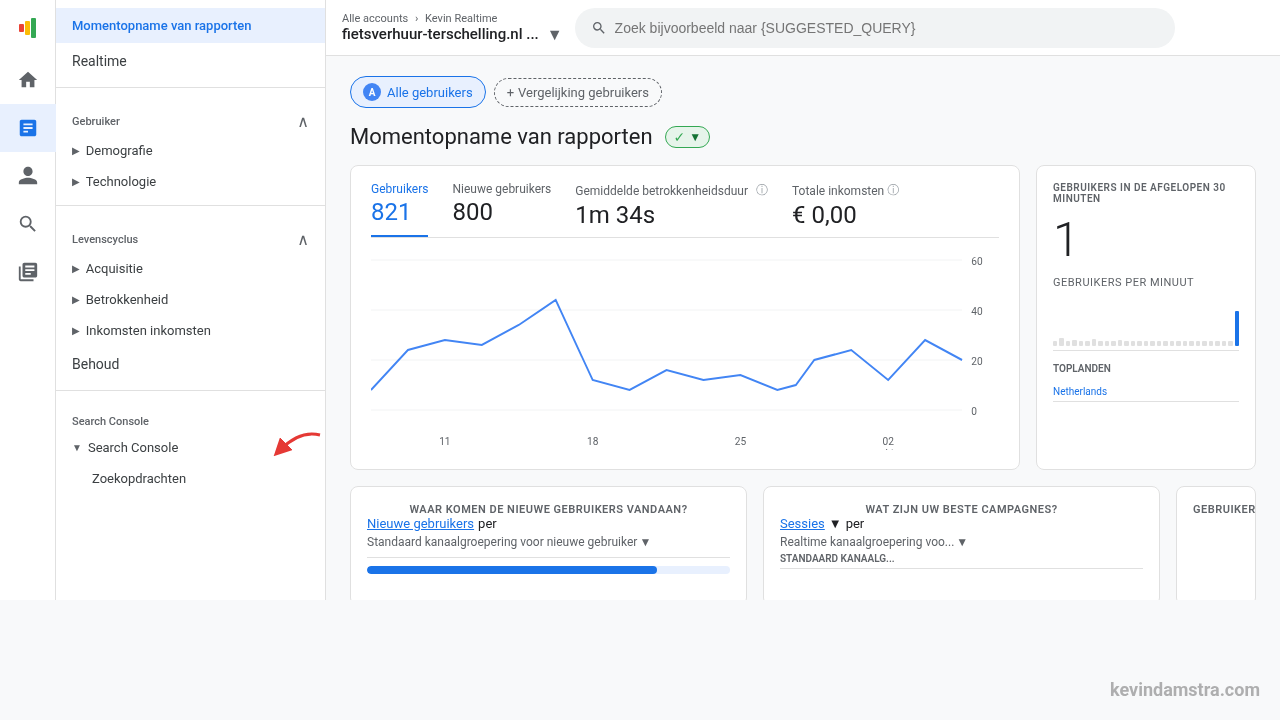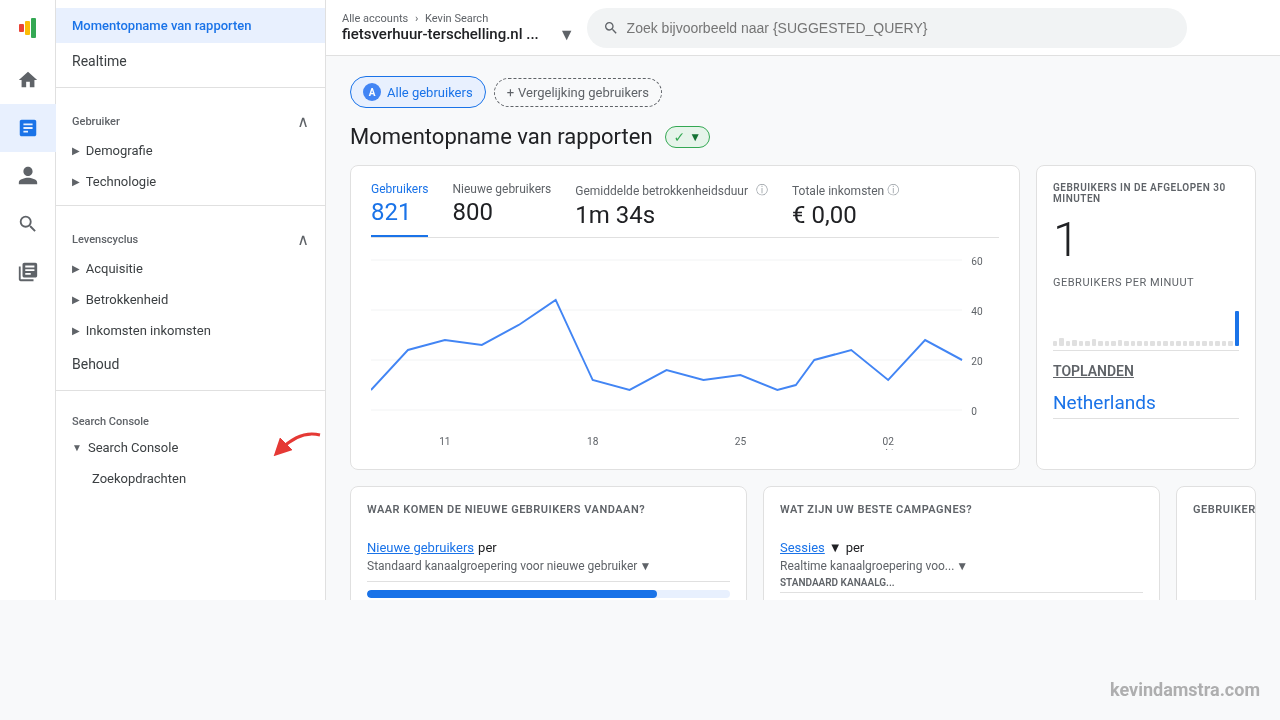--- a/index.html
+++ b/index.html
@@ -132,21 +132,21 @@
     }
     .breadcrumb-top {
       font-size: 11px;
       color: #5f6368;
     }
     .breadcrumb-top span { color: #5f6368; }
     .breadcrumb-top .separator { margin: 0 4px; }
     .breadcrumb-bottom {
       display: flex;
       align-items: center;
-      gap: 20px;
+      gap: 8px;
       font-size: 15px;
       font-weight: 500;
       color: #202124;
     }
     .breadcrumb-bottom .dropdown-icon {
       color: #5f6368;
       font-size: 16px;
     }
     .search-bar {
       flex: 1;
@@ -338,28 +338,27 @@
       border-bottom: 1px solid #e0e0e0;
       padding-bottom: 4px;
     }
     .mini-bar {
       flex: 1;
       background: #e0e0e0;
       border-radius: 1px;
     }
     .mini-bar.active { background: #1a73e8; }
     .toplanden-title {
-      font-size: 14px;
+      font-size: 10px;
       font-weight: 600;
       color: #5f6368;
       text-transform: uppercase;
-      text-decoration: underline;
     }
     .toplanden-item {
-      font-size: 19px;
+      font-size: 10px;
       color: #1a73e8;
       border-bottom: 1px solid #e0e0e0;
       padding-bottom: 4px;
     }
 
     
     .bottom-section {
       display: flex;
       gap: 16px;
     }
@@ -370,21 +369,22 @@
       border: 1px solid #e0e0e0;
       padding: 16px;
       min-height: 120px;
     }
     .bottom-card-title {
       font-size: 11px;
       font-weight: 600;
       color: #5f6368;
       text-transform: uppercase;
       letter-spacing: 0.5px;
-      margin-bottom: 24px;
+      margin-bottom: 0;
+      text-align: center;
     }
     .dropdown-row {
       display: flex;
       align-items: center;
       gap: 4px;
       font-size: 13px;
       color: #202124;
       margin-bottom: 4px;
     }
     .sub-dropdown {
@@ -531,21 +531,21 @@
     </div>
   </div>
 
   <div class="main-content">
 
     <div class="top-bar">
       <div class="breadcrumb-area">
         <div class="breadcrumb-top">
           <span>Alle accounts</span>
           <span class="separator"> › </span>
-          <span>Kevin Search</span>
+          <span>Kevin Realtime</span>
         </div>
         <div class="breadcrumb-bottom">
           <span>fietsverhuur-terschelling.nl ...</span>
           <span class="dropdown-icon">▼</span>
         </div>
       </div>
       <div class="search-bar">
         <svg width="16" height="16" viewBox="0 0 24 24" fill="#5f6368">
           <path d="M15.5 14h-.79l-.28-.27A6.47 6.47 0 0 0 16 9.5 6.5 6.5 0 1 0 9.5 16c1.61 0 3.09-.59 4.23-1.57l.27.28v.79l5 4.99L20.49 19l-4.99-5zm-6 0C7.01 14 5 11.99 5 9.5S7.01 5 9.5 5 14 7.01 14 9.5 11.99 14 9.5 14z"></path>
         </svg>

